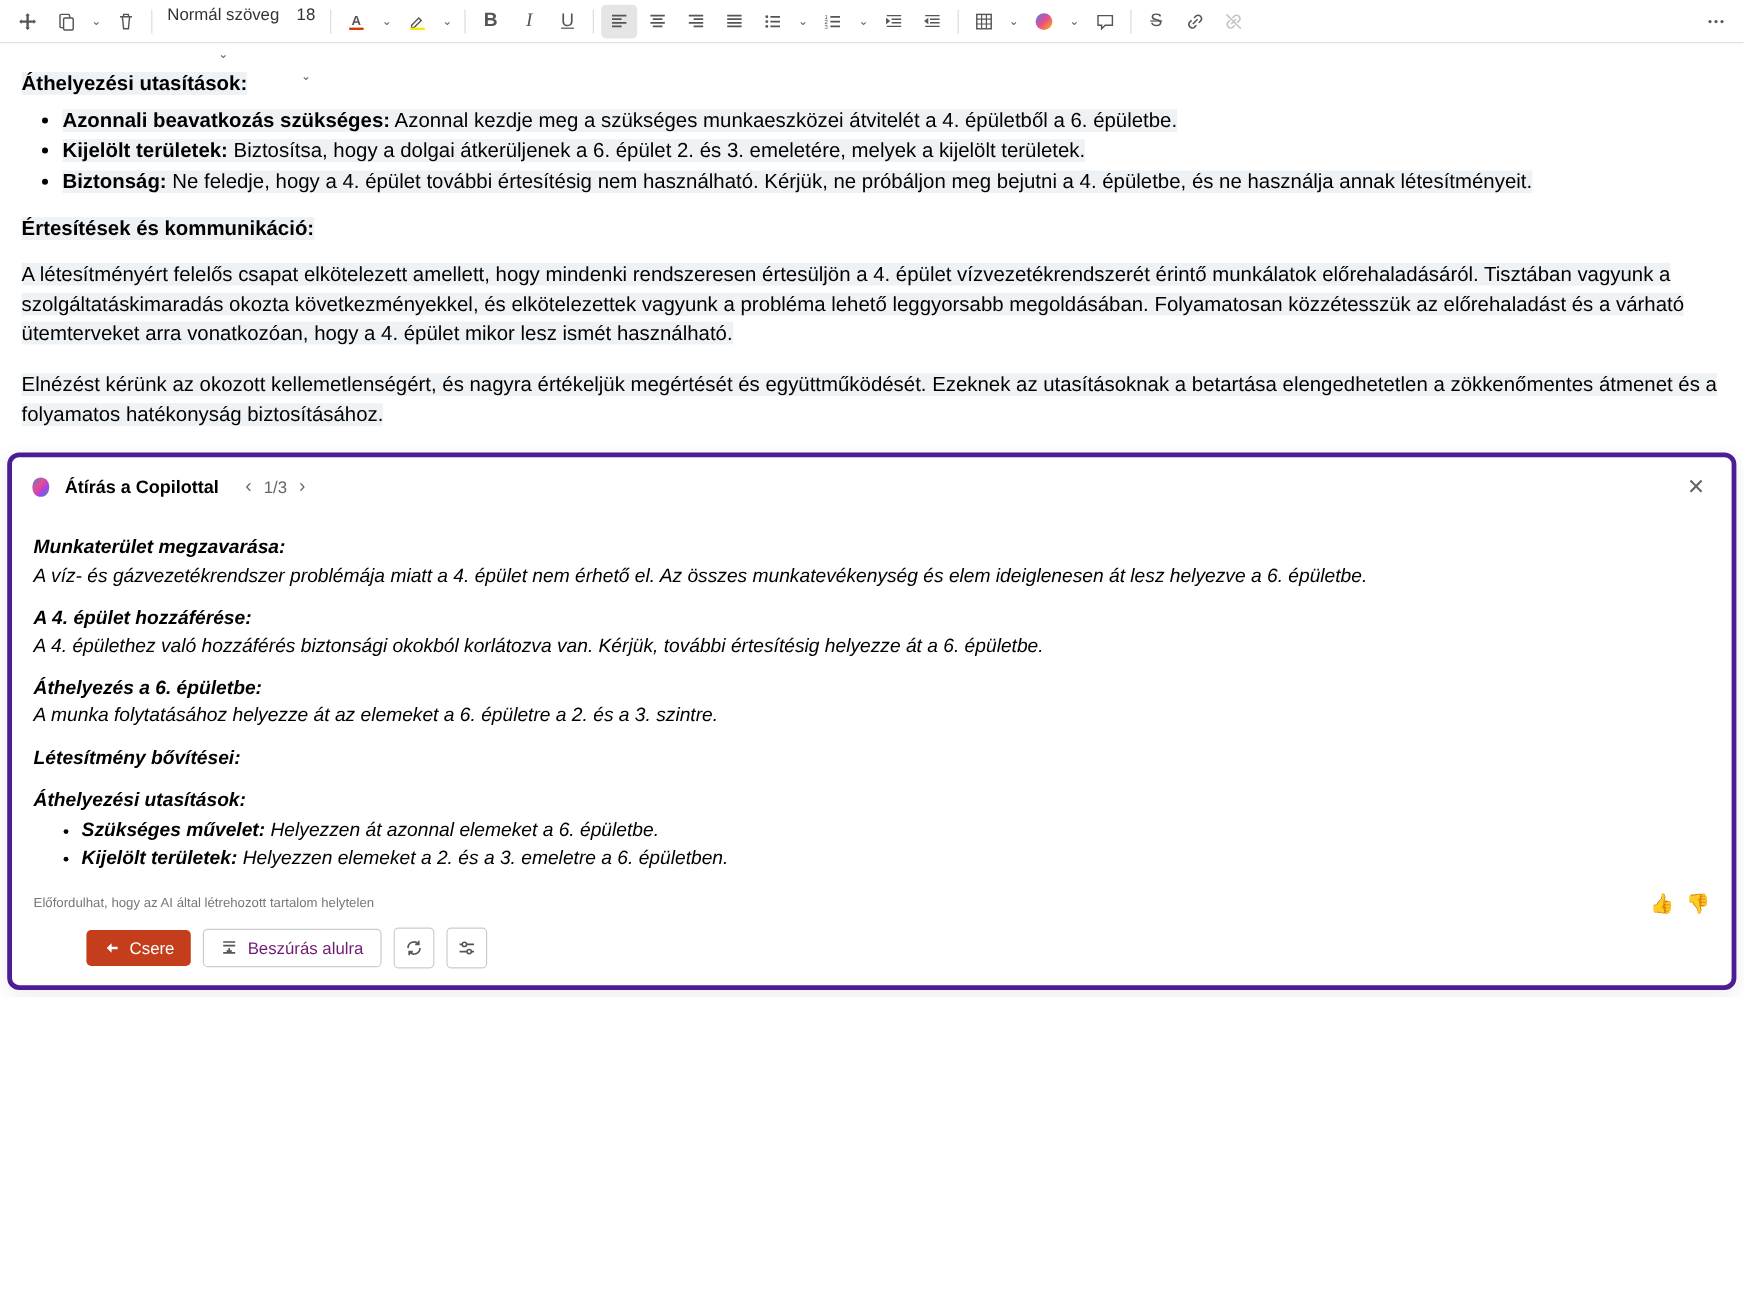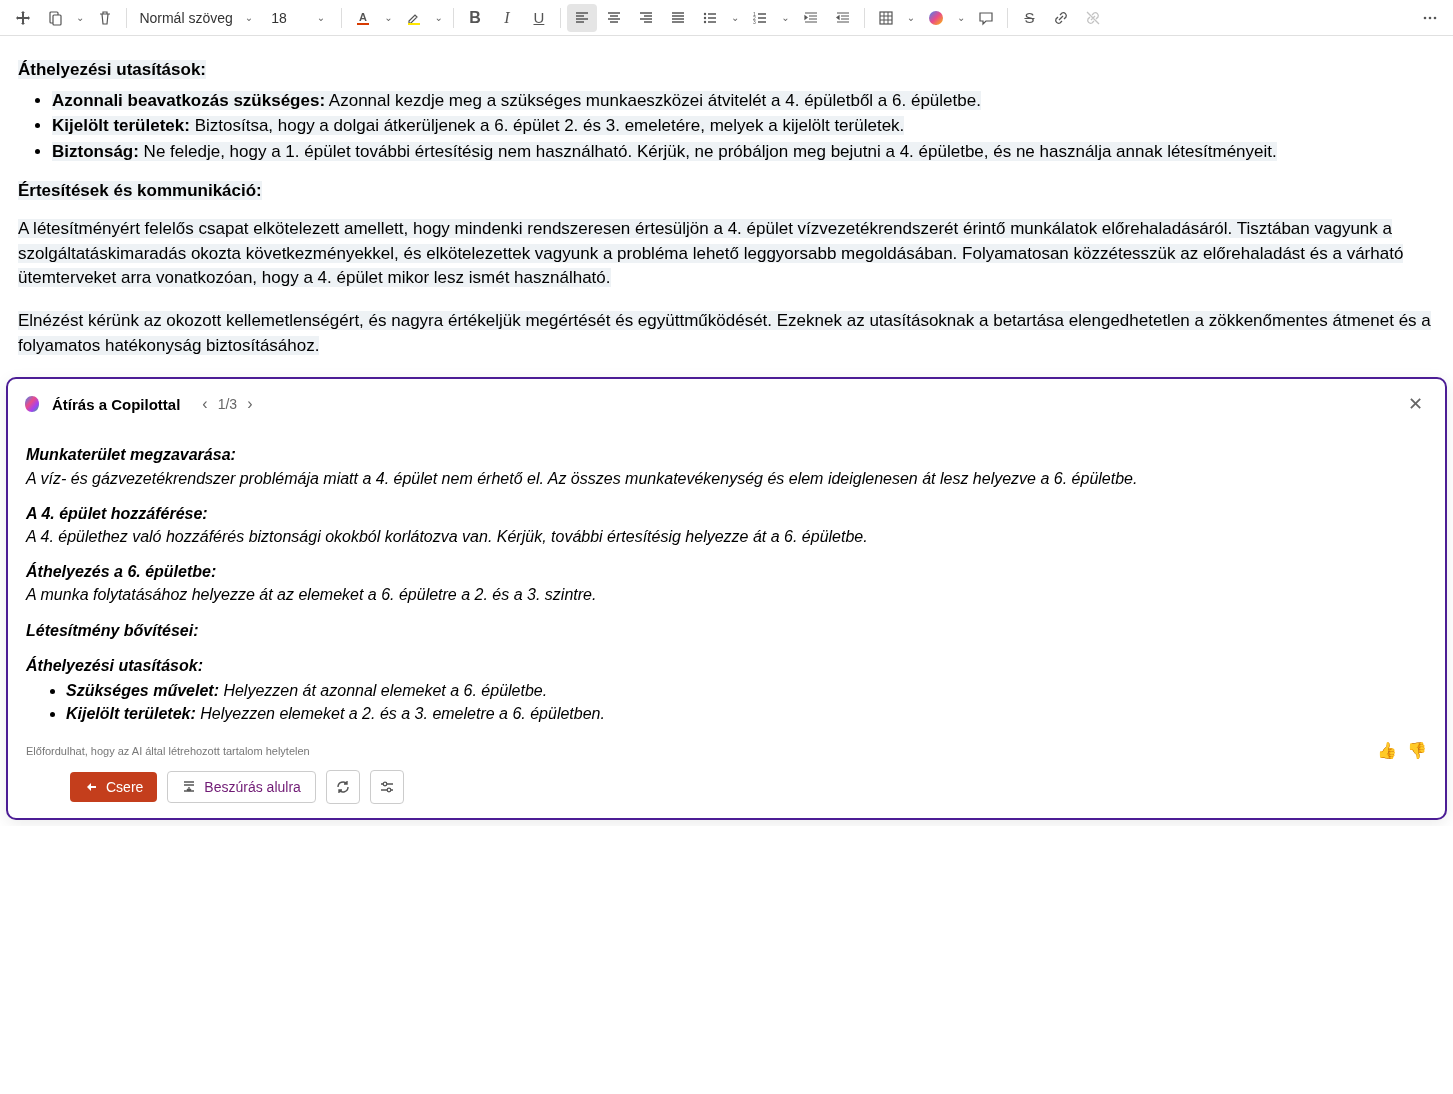--- a/index.html
+++ b/index.html
@@ -1,30 +1,30 @@
 <!DOCTYPE html>
 <html><head>
 <meta charset="utf-8">
 <style>
 * { box-sizing: border-box; margin: 0; padding: 0; }
 body { font-family: "Segoe UI", Arial, sans-serif; background: #fff; font-size: 14px; color: #000; }
 .toolbar { display: flex; align-items: center; padding: 4px 8px; border-bottom: 1px solid #e0e0e0; gap: 2px; flex-wrap: nowrap; height: 36px; }
 .tb-btn { width: 30px; height: 28px; display: inline-flex; align-items: center; justify-content: center; border-radius: 4px; cursor: pointer; color: #555; }
 .tb-btn.active { background: #e5e5e5; }
 .tb-sep { width: 1px; height: 20px; background: #ddd; margin: 0 4px; }
-.tb-dd { display: inline-flex; align-items: center; padding: 0 6px; height: 28px; border-radius: 4px; cursor: pointer; color: #333; gap: 8px; }
+.tb-dd { display: inline-flex; align-items: center; padding: 0 6px; height: 28px; border-radius: 4px; cursor: pointer; color: #333; gap: 19px; flex-direction: column; }
 .tb-caret { font-size: 10px; color: #666; padding: 0 4px; }
 .doc-area { padding: 12px 18px; font-size: 17px; line-height: 1.45; }
 .doc-area .hl { background: #eef2f5; }
 .doc-area p, .doc-area li { margin-bottom: 1px; }
 .doc-area ul { padding-left: 34px; margin: 2px 0 14px 0; }
 .doc-area strong { font-weight: 600; }
 .doc-area .u { text-decoration-style: solid; text-decoration-color: #666; }
 .doc-area .section-title { font-weight: 600; margin-top: 10px; margin-bottom: 6px; }
-.copilot-pane { border: 2px solid #4c1d95; border-radius: 10px; margin: 6px; overflow: hidden; background: #fff; box-shadow: 0 4px 16px rgba(0,0,0,0.08); }
+.copilot-pane { border: 4px solid #4c1d95; border-radius: 10px; margin: 6px; overflow: hidden; background: #fff; box-shadow: 0 4px 16px rgba(0,0,0,0.08); }
 .copilot-header { display: flex; align-items: center; padding: 10px 14px; gap: 10px; }
 .copilot-logo { width: 20px; height: 20px; }
 .copilot-title { font-weight: 600; font-size: 15px; }
 .copilot-nav { display: flex; align-items: center; gap: 10px; margin-left: 12px; color: #666; }
 .copilot-close { margin-left: auto; font-size: 18px; color: #666; cursor: pointer; padding: 4px 8px; }
 .copilot-body { padding: 2px 18px 10px 18px; font-size: 16px; line-height: 1.45; max-height: 400px; overflow-y: auto; position: relative; font-style: italic; }
 .copilot-body::-webkit-scrollbar { width: 12px; }
 .copilot-body::-webkit-scrollbar-thumb { background: #c7c7c7; border-radius: 6px; }
 .copilot-body .cb-h { font-weight: 600; margin-top: 12px; }
 .copilot-body ul { padding-left: 40px; margin-top: 2px; }
@@ -188,21 +188,21 @@
         <circle cx="13" cy="8" r="1.3" fill="#555"></circle>
       </svg>
     </div>
 </div>
 
 <div class="doc-area">
   <p class="section-title"><span class="hl">Áthelyezési utasítások:</span></p>
   <ul>
     <li><span class="hl"><strong>Azonnali beavatkozás szükséges:</strong><span> Azonnal kezdje meg a szükséges munkaeszközei átvitelét a 4. épületből a 6. épületbe.</span></span></li>
     <li><span class="hl"><strong>Kijelölt területek:</strong><span> Biztosítsa, hogy a dolgai átkerüljenek a 6. épület 2. és 3. emeletére, melyek a kijelölt területek.</span></span></li>
-    <li><span class="hl"><strong>Biztonság:</strong><span> Ne feledje, hogy a 1. </span><span class="u">épület</span><span> további értesítésig nem használható. Kérjük, ne próbáljon meg bejutni a 4. épületbe, és ne használja annak létesítményeit.</span></span></li>
+    <li><span class="hl"><strong>Biztonság:</strong><span> Ne feledje, hogy a 4. </span><span class="u">épület</span><span> további értesítésig nem használható. Kérjük, ne próbáljon meg bejutni a 4. épületbe, és ne használja annak létesítményeit.</span></span></li>
   </ul>
   <p class="section-title"><span class="hl">Értesítések és kommunikáció:</span></p>
   <p style="margin-top:14px"><span class="hl"><span>A létesítményért felelős csapat elkötelezett amellett, hogy mindenki rendszeresen értesüljön a 4. épület vízvezetékrendszerét érintő munkálatok előrehaladásáról. Tisztában vagyunk a szolgáltatáskimaradás okozta következményekkel, és elkötelezettek vagyunk a probléma lehető leggyorsabb megoldásában. Folyamatosan közzétesszük az előrehaladást és a várható ütemterveket arra vonatkozóan, hogy a 4. </span><span class="u">épület</span><span> mikor lesz ismét használható.</span></span></p>
   <p style="margin-top:18px"><span class="hl">Elnézést kérünk az okozott kellemetlenségért, és nagyra értékeljük megértését és együttműködését. Ezeknek az utasításoknak a betartása elengedhetetlen a zökkenőmentes átmenet és a folyamatos hatékonyság biztosításához.</span></p>
 </div>
 
 <div class="copilot-pane">
   <div class="copilot-header">
     <svg class="copilot-logo" viewBox="0 0 20 20">
         <defs>

